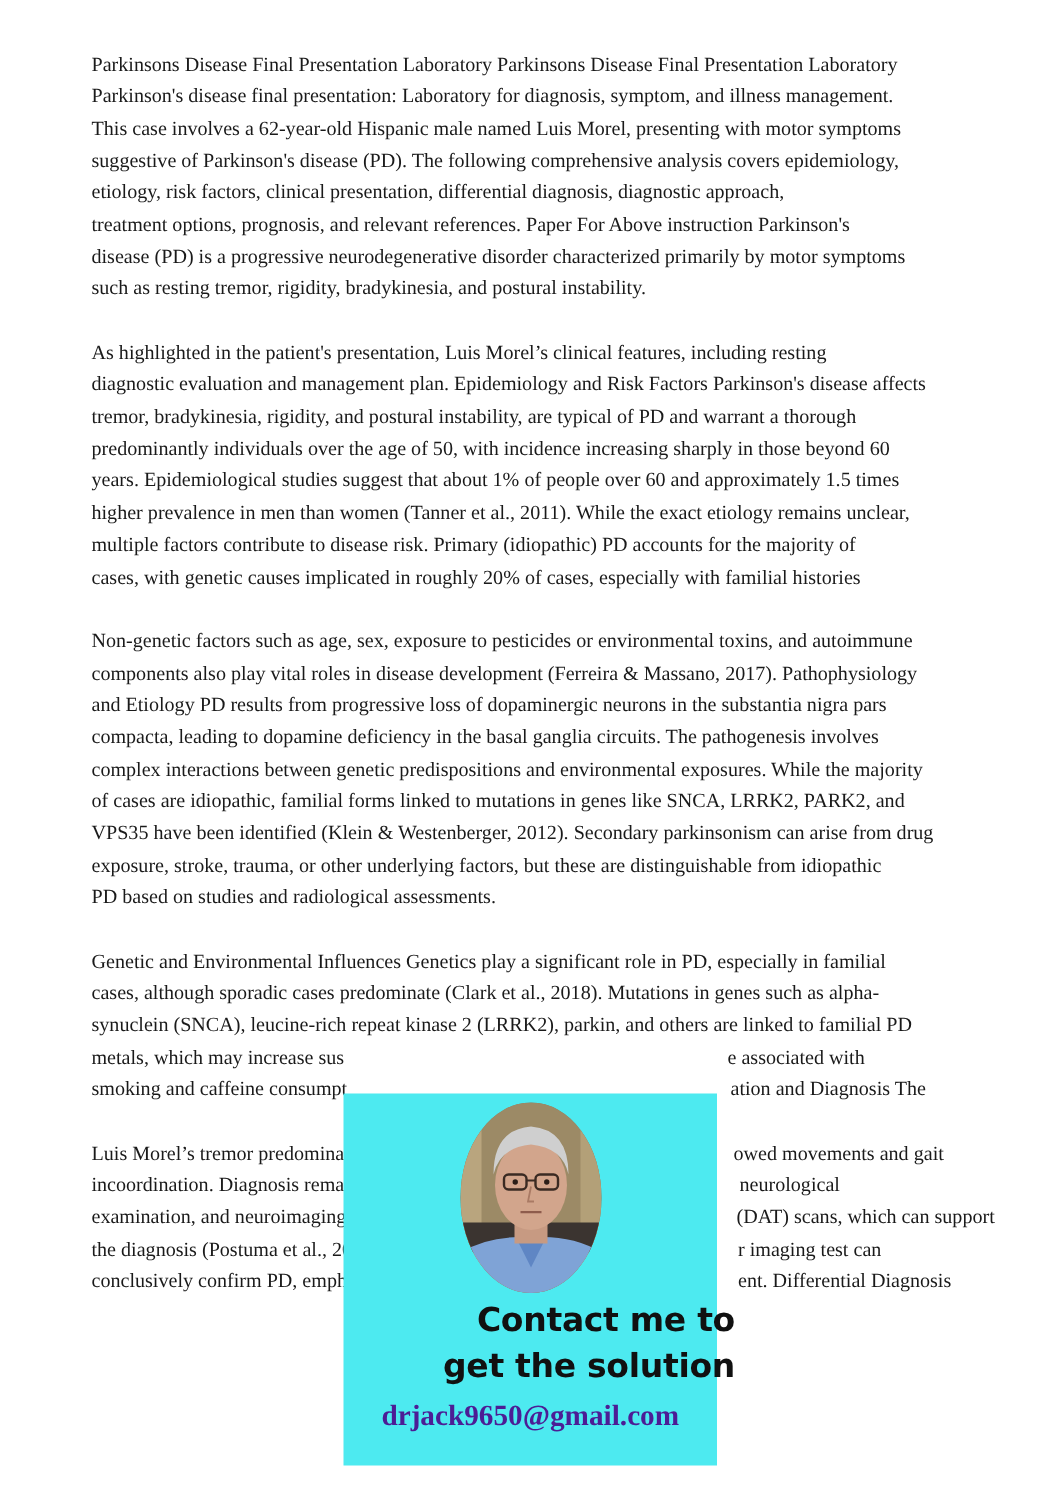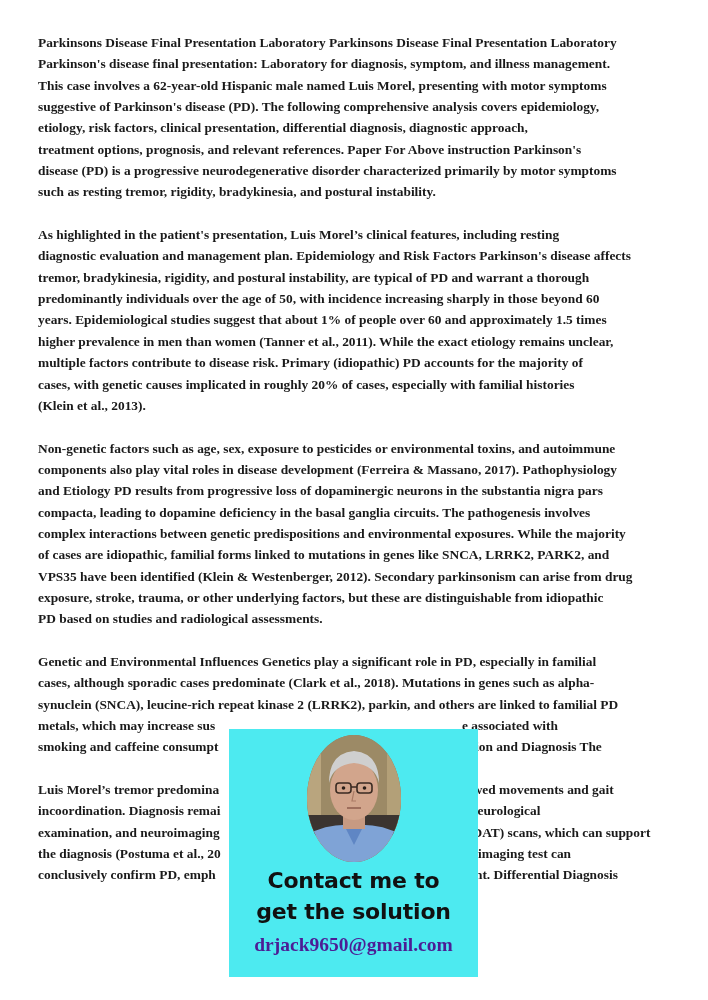--- a/index.html
+++ b/index.html
@@ -1,38 +1,38 @@
 <!DOCTYPE html>
 <html><head>
 <meta charset="utf-8">
 <style>
   html, body { margin: 0; padding: 0; background: #ffffff; }
   body {
     width: 708px; height: 1000px; position: relative; overflow: hidden;
     font-family: "Liberation Serif", "DejaVu Serif", serif;
     color: #1a1a1a;
   }
-  .page { position: absolute; left: 38px; top: 32px; width: 630px; font-weight: bold; }
+  .page { position: absolute; left: 61px; top: 32px; width: 630px; }
   .para { margin: 0 0 21.35px 0; }
   .line {
     display: block; height: 21.35px; line-height: 21.35px;
     font-size: 13.4px; white-space: nowrap; position: relative;
   }
   .frag-right { position: absolute; top: 0; }
   .overlay {
     position: absolute; left: 229px; top: 729px; width: 249px; height: 248px;
     background: #4deaf0;
   }
   .portrait {
     position: absolute; left: 78px; top: 6px; width: 94px; height: 127px;
     border-radius: 50%; overflow: hidden; background: #8a7a5e;
   }
   .portrait svg { display: block; width: 100%; height: 100%; }
   .cta {
-    position: absolute; left: 0; width: 100%; text-align: center;
+    position: absolute; left: 12px; width: 100%; text-align: right;
     font-family: "DejaVu Sans", "Liberation Sans", sans-serif;
     font-weight: bold; color: #111111; font-size: 22px; line-height: 30px;
     letter-spacing: -0.2px;
   }
   .cta1 { top: 137px; }
   .cta2 { top: 168px; }
   .email {
     position: absolute; left: 0; width: 100%; text-align: center; top: 203px;
     font-family: "Liberation Serif", "DejaVu Serif", serif;
     font-weight: bold; color: #4c1d95; font-size: 19.5px; line-height: 26px;
@@ -56,21 +56,20 @@
 
   <p class="para">
     <span class="line">As highlighted in the patient's presentation, Luis Morel’s clinical features, including resting</span>
     <span class="line">diagnostic evaluation and management plan. Epidemiology and Risk Factors Parkinson's disease affects</span>
     <span class="line">tremor, bradykinesia, rigidity, and postural instability, are typical of PD and warrant a thorough</span>
     <span class="line">predominantly individuals over the age of 50, with incidence increasing sharply in those beyond 60</span>
     <span class="line">years. Epidemiological studies suggest that about 1% of people over 60 and approximately 1.5 times</span>
     <span class="line">higher prevalence in men than women (Tanner et al., 2011). While the exact etiology remains unclear,</span>
     <span class="line">multiple factors contribute to disease risk. Primary (idiopathic) PD accounts for the majority of</span>
     <span class="line">cases, with genetic causes implicated in roughly 20% of cases, especially with familial histories</span>
-    <span class="line">(Klein et al., 2013).</span>
   </p>
 
   <p class="para">
     <span class="line">Non-genetic factors such as age, sex, exposure to pesticides or environmental toxins, and autoimmune</span>
     <span class="line">components also play vital roles in disease development (Ferreira &amp; Massano, 2017). Pathophysiology</span>
     <span class="line">and Etiology PD results from progressive loss of dopaminergic neurons in the substantia nigra pars</span>
     <span class="line">compacta, leading to dopamine deficiency in the basal ganglia circuits. The pathogenesis involves</span>
     <span class="line">complex interactions between genetic predispositions and environmental exposures. While the majority</span>
     <span class="line">of cases are idiopathic, familial forms linked to mutations in genes like SNCA, LRRK2, PARK2, and</span>
     <span class="line">VPS35 have been identified (Klein &amp; Westenberger, 2012). Secondary parkinsonism can arise from drug</span>

